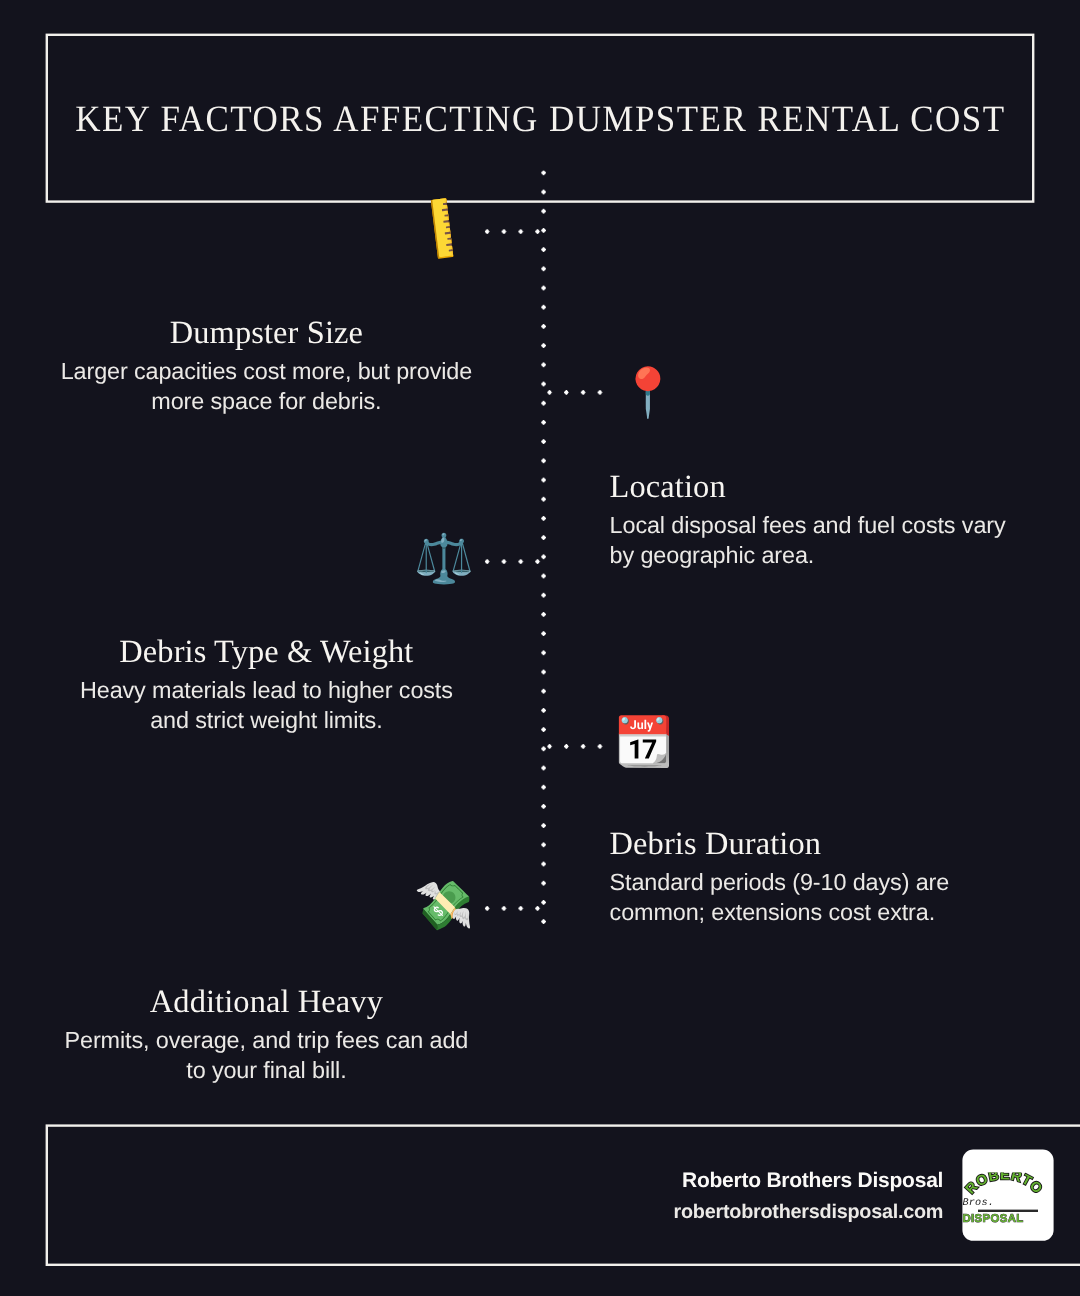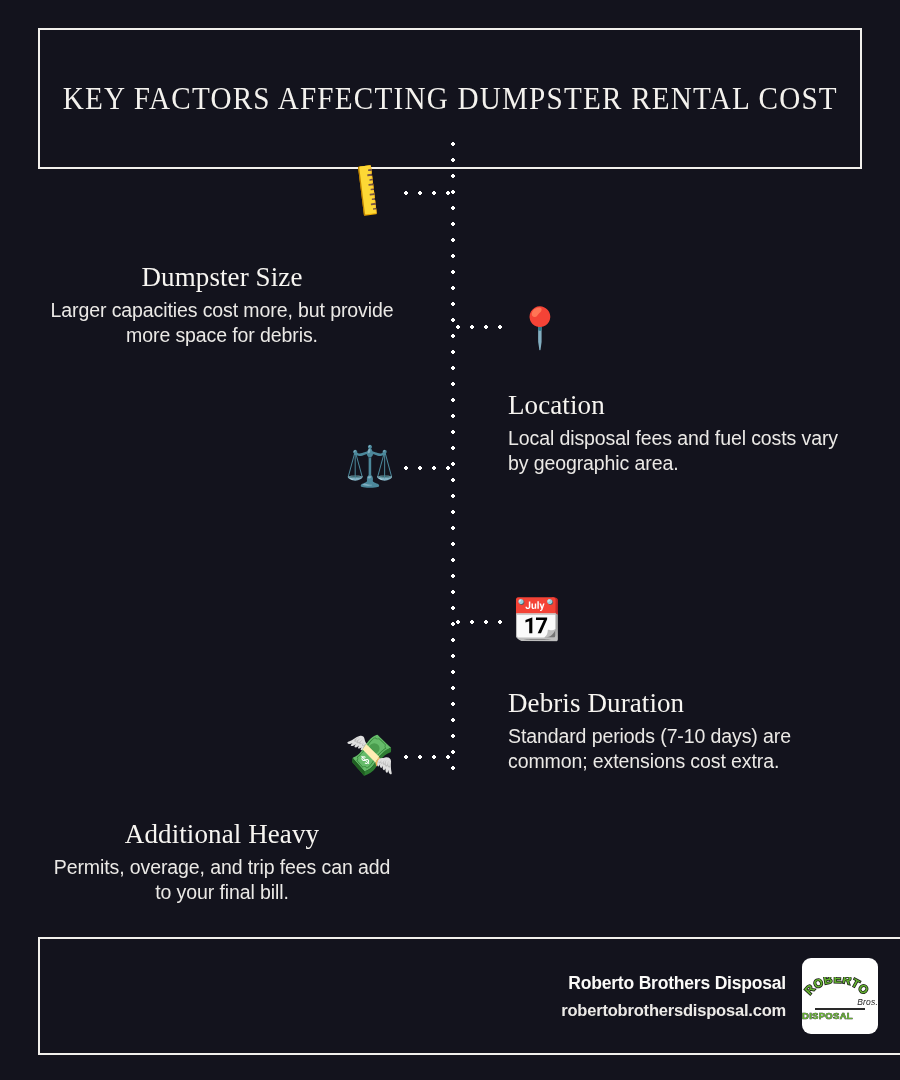--- a/index.html
+++ b/index.html
@@ -127,22 +127,22 @@
     flex:0 0 auto;
   }
   .logo-arch {
     position:absolute;
     left:0; right:0; top:19px;
     height:22px;
   }
   .logo-bros {
     position:absolute;
     left:0; right:0; top:39px;
-    text-align:right;
-    font-family:Liberation Sans, sans-serif;
+    text-align:left;
+    font-family:Liberation Mono, monospace;
     font-style:italic;
     font-size:8.5px;
     color:#1d1d1d;
     letter-spacing:0.2px;
   }
   .logo-rule {
     position:absolute;
     left:13px; right:13px; top:50px;
     height:1.5px; background:#2a2a2a;
   }
@@ -185,28 +185,32 @@
   </div>
   <div class="block right" style="left:508px; top:390px; width:348px;">
     <div class="head">Location</div>
     <div class="body">Local disposal fees and fuel costs vary by geographic area.</div>
   </div>
 
   <div class="connector" style="left:404px; top:466px; width:48px;"></div>
   <div class="icon" style="left:342px; top:438px;">
     <span>⚖️</span>
   </div>
+  <div class="block left" style="left:48px; top:528px; width:348px;">
+    <div class="head">Debris Type &amp; Weight</div>
+    <div class="body">Heavy materials lead to higher costs and strict weight limits.</div>
+  </div>
 
   <div class="connector" style="left:456px; top:620px; width:48px;"></div>
   <div class="icon" style="left:509px; top:591px;">
     <span>📆</span>
   </div>
   <div class="block right" style="left:508px; top:688px; width:348px;">
     <div class="head">Debris Duration</div>
-    <div class="body">Standard periods (7-10 days) are common; extensions cost extra.</div>
+    <div class="body">Standard periods (9-10 days) are common; extensions cost extra.</div>
   </div>
 
   <div class="connector" style="left:404px; top:755px; width:48px;"></div>
   <div class="icon" style="left:342px; top:727px;">
     <span>💸</span>
   </div>
   <div class="block left" style="left:48px; top:819px; width:348px;">
     <div class="head">Additional Heavy</div>
     <div class="body">Permits, overage, and trip fees can add to your final bill.</div>
   </div>

